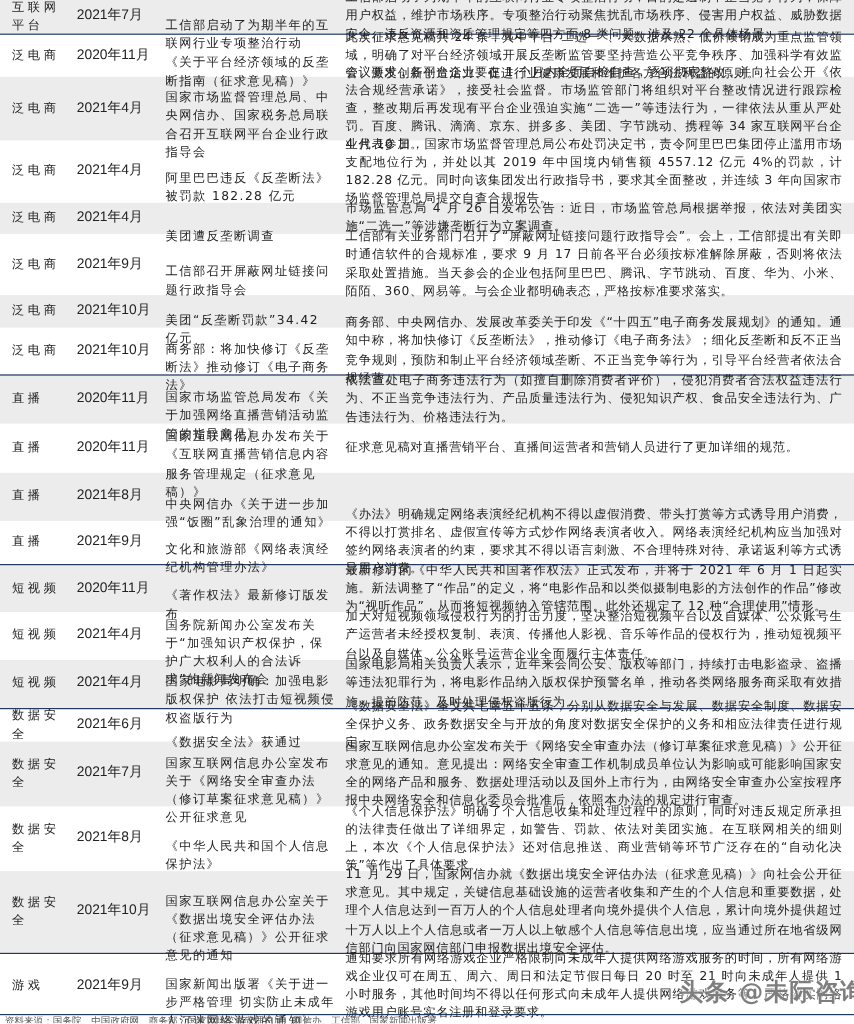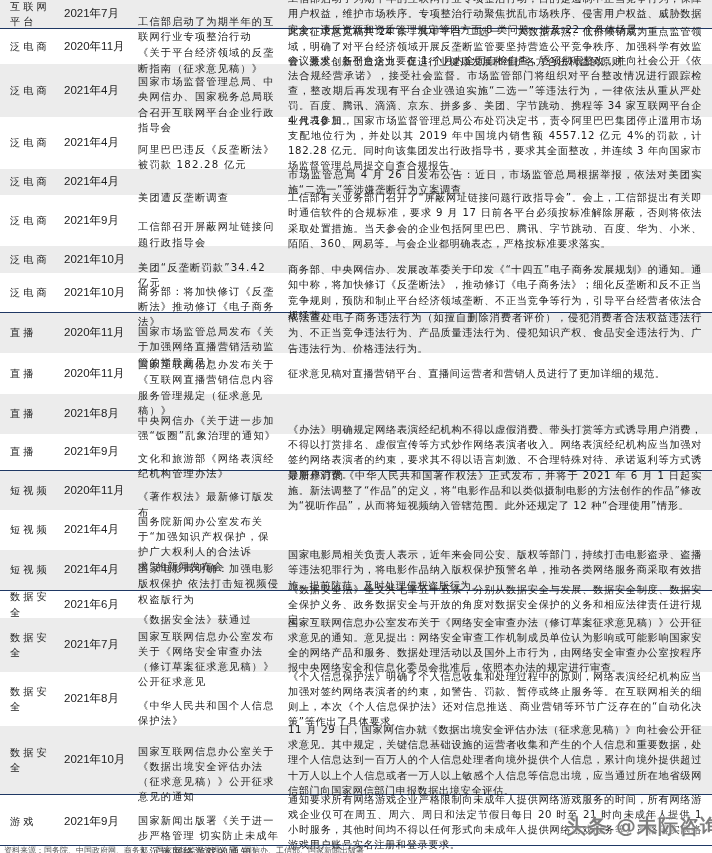--- a/index.html
+++ b/index.html
@@ -96,20 +96,21 @@
   <div class="row shade section-top" style="height:40px;">
     <div class="cell c-cat">短视频</div>
     <div class="cell c-date">2020年11月</div>
     <div class="cell c-event">《著作权法》最新修订版发布</div>
     <div class="cell c-desc">最新修订的《中华人民共和国著作权法》正式发布，并将于 2021 年 6 月 1 日起实施。新法调整了“作品”的定义，将“电影作品和以类似摄制电影的方法创作的作品”修改为“视听作品”，从而将短视频纳入管辖范围。此外还规定了 12 种“合理使用”情形。</div>
   </div>
   <div class="row" style="height:40px;">
     <div class="cell c-cat">短视频</div>
     <div class="cell c-date">2021年4月</div>
     <div class="cell c-event">国务院新闻办公室发布关于“加强知识产权保护，保护广大权利人的合法诉求”的新闻发布会</div>
+    <div class="cell c-desc">加大对短视频领域侵权行为的打击力度，坚决整治短视频平台以及自媒体、公众账号生产运营者未经授权复制、表演、传播他人影视、音乐等作品的侵权行为，推动短视频平台以及自媒体、公众账号运营企业全面履行主体责任。</div>
   </div>
   <div class="row shade" style="height:40px;">
     <div class="cell c-cat">短视频</div>
     <div class="cell c-date">2021年4月</div>
     <div class="cell c-event">国家电影局明确：加强电影版权保护 依法打击短视频侵权盗版行为</div>
     <div class="cell c-desc">国家电影局相关负责人表示，近年来会同公安、版权等部门，持续打击电影盗录、盗播等违法犯罪行为，将电影作品纳入版权保护预警名单，推动各类网络服务商采取有效措施，提前防范、及时处理侵权盗版行为。</div>
   </div>
   <div class="row section-top" style="height:28px;">
     <div class="cell c-cat">数据安全</div>
     <div class="cell c-date">2021年6月</div>
@@ -119,21 +120,21 @@
   <div class="row shade" style="height:54px;">
     <div class="cell c-cat">数据安全</div>
     <div class="cell c-date">2021年7月</div>
     <div class="cell c-event">国家互联网信息办公室发布关于《网络安全审查办法（修订草案征求意见稿）》公开征求意见</div>
     <div class="cell c-desc">国家互联网信息办公室发布关于《网络安全审查办法（修订草案征求意见稿）》公开征求意见的通知。意见提出：网络安全审查工作机制成员单位认为影响或可能影响国家安全的网络产品和服务、数据处理活动以及国外上市行为，由网络安全审查办公室按程序报中央网络安全和信息化委员会批准后，依照本办法的规定进行审查。</div>
   </div>
   <div class="row" style="height:54px;">
     <div class="cell c-cat">数据安全</div>
     <div class="cell c-date">2021年8月</div>
     <div class="cell c-event">《中华人民共和国个人信息保护法》</div>
-    <div class="cell c-desc">《个人信息保护法》明确了个人信息收集和处理过程中的原则，网络表演经纪机构应当加强对签约网络表演者的约束，如警告、罚款、暂停或终止服务等。在互联网相关的细则上，本次《个人信息保护法》还对信息推送、商业营销等环节广泛存在的“自动化决策”等作出了具体要求。</div>
+    <div class="cell c-desc">《个人信息保护法》明确了个人信息收集和处理过程中的原则，同时对违反规定所承担的法律责任做出了详细界定，如警告、罚款、依法对美团实施。在互联网相关的细则上，本次《个人信息保护法》还对信息推送、商业营销等环节广泛存在的“自动化决策”等作出了具体要求。</div>
   </div>
   <div class="row shade" style="height:68px;">
     <div class="cell c-cat">数据安全</div>
     <div class="cell c-date">2021年10月</div>
     <div class="cell c-event">国家互联网信息办公室关于《数据出境安全评估办法（征求意见稿）》公开征求意见的通知</div>
     <div class="cell c-desc">11 月 29 日，国家网信办就《数据出境安全评估办法（征求意见稿）》向社会公开征求意见。其中规定，关键信息基础设施的运营者收集和产生的个人信息和重要数据，处理个人信息达到一百万人的个人信息处理者向境外提供个人信息，累计向境外提供超过十万人以上个人信息或者一万人以上敏感个人信息等信息出境，应当通过所在地省级网信部门向国家网信部门申报数据出境安全评估。</div>
   </div>
   <div class="row section-top" style="height:55px;">
     <div class="cell c-cat">游戏</div>
     <div class="cell c-date">2021年9月</div>

